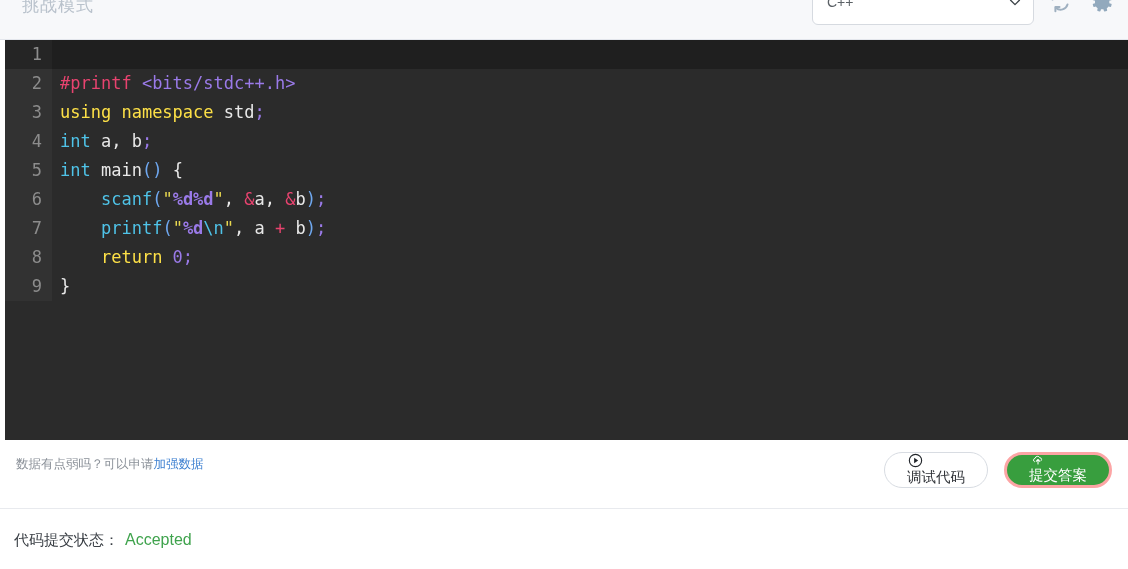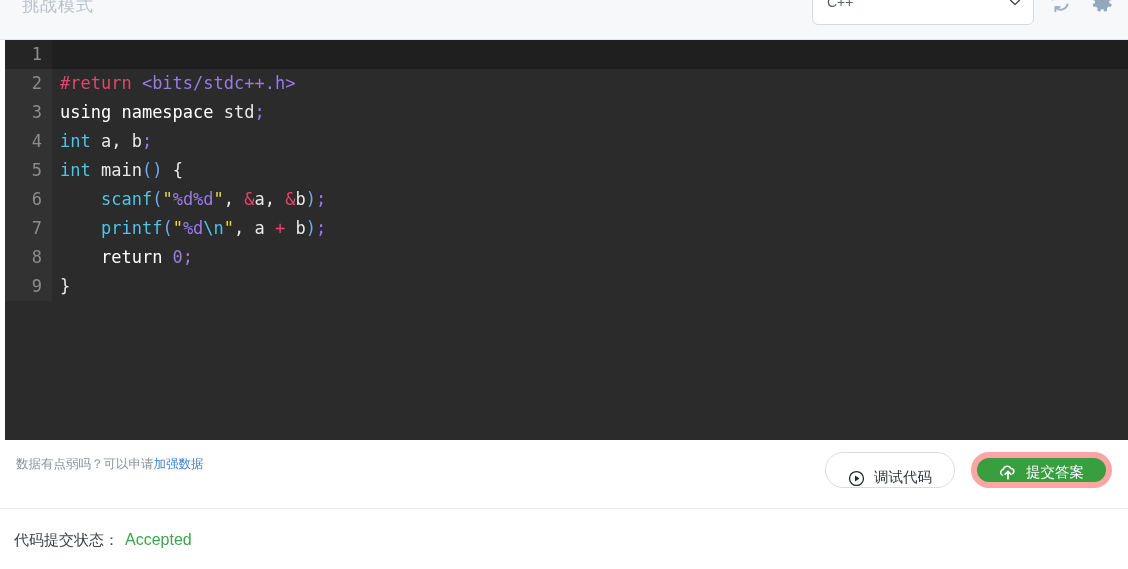--- a/index.html
+++ b/index.html
@@ -116,27 +116,27 @@
     width: 1px;
     height: 20px;
     background: #d8d8d8;
     vertical-align: -4px;
     margin: 0 -1px 0 0;
   }
   
   .t-comment   { color: #8f8567; }
   .t-preproc   { color: #e8436f; }
   .t-include   { color: #9a7ae8; }
-  .t-kw        { color: #ffffff; }
+  .t-kw        { color: #fde047; }
   .t-type      { color: #4fc3e8; }
   .t-fn        { color: #4fc3e8; }
   .t-plain     { color: #e8e8e8; }
   .t-punc      { color: #6fa8f0; }
   .t-quote     { color: #e8d84f; }
-  .t-str       { color: #9a7ae8; }
+  .t-str       { color: #9a7ae8; font-weight: bold; }
   .t-esc       { color: #4fc3e8; }
   .t-num       { color: #9a7ae8; }
   .t-op        { color: #e8436f; }
   .t-amp       { color: #e8436f; }
   .t-semi      { color: #9a7ae8; }
 
   
   .actions {
     position: relative;
     height: 68px;
@@ -157,39 +157,39 @@
   .btn-group {
     position: absolute;
     right: 16px;
     top: 12px;
     display: flex;
     align-items: center;
     gap: 16px;
   }
   .btn {
     display: inline-flex;
-    align-items: flex-end;
-    gap: 9px;
+    align-items: flex-start;
     border-radius: 999px;
     font-size: 14.5px;
     cursor: pointer;
     white-space: nowrap;
+    flex-direction: column;
   }
   .btn-debug {
     height: 36px;
     padding: 0 22px;
     background: #ffffff;
     border: 1px solid #d8dce2;
     color: #2f3237;
   }
   .btn-submit {
     height: 36px;
     padding: 0 22px;
     background: #389e3e;
-    border: 6px solid #fca5a5;
+    border: 3px solid #fca5a5;
     color: #ffffff;
   }
 
   
   .divider {
     height: 1px;
     background: #e8eaee;
     margin: 0;
   }
   .status-row {
@@ -235,21 +235,21 @@
 
 <div class="editor">
   <div class="gutter-bar"></div>
 
   <div class="code-line active">
     <div class="gutter">1</div>
   </div>
 
   <div class="code-line">
     <div class="gutter">2</div>
-    <div class="code-text"><span class="t-preproc">#return</span><span class="t-include"> &lt;bits/stdc++.h&gt;</span></div>
+    <div class="code-text"><span class="t-preproc">#printf</span><span class="t-include"> &lt;bits/stdc++.h&gt;</span></div>
   </div>
 
   <div class="code-line">
     <div class="gutter">3</div>
     <div class="code-text"><span class="t-kw">using</span><span class="t-kw"> namespace</span><span class="t-plain"> std</span><span class="t-semi">;</span></div>
   </div>
 
   <div class="code-line">
     <div class="gutter">4</div>
     <div class="code-text"><span class="t-type">int</span><span class="t-plain"> a, b</span><span class="t-semi">;</span></div>

